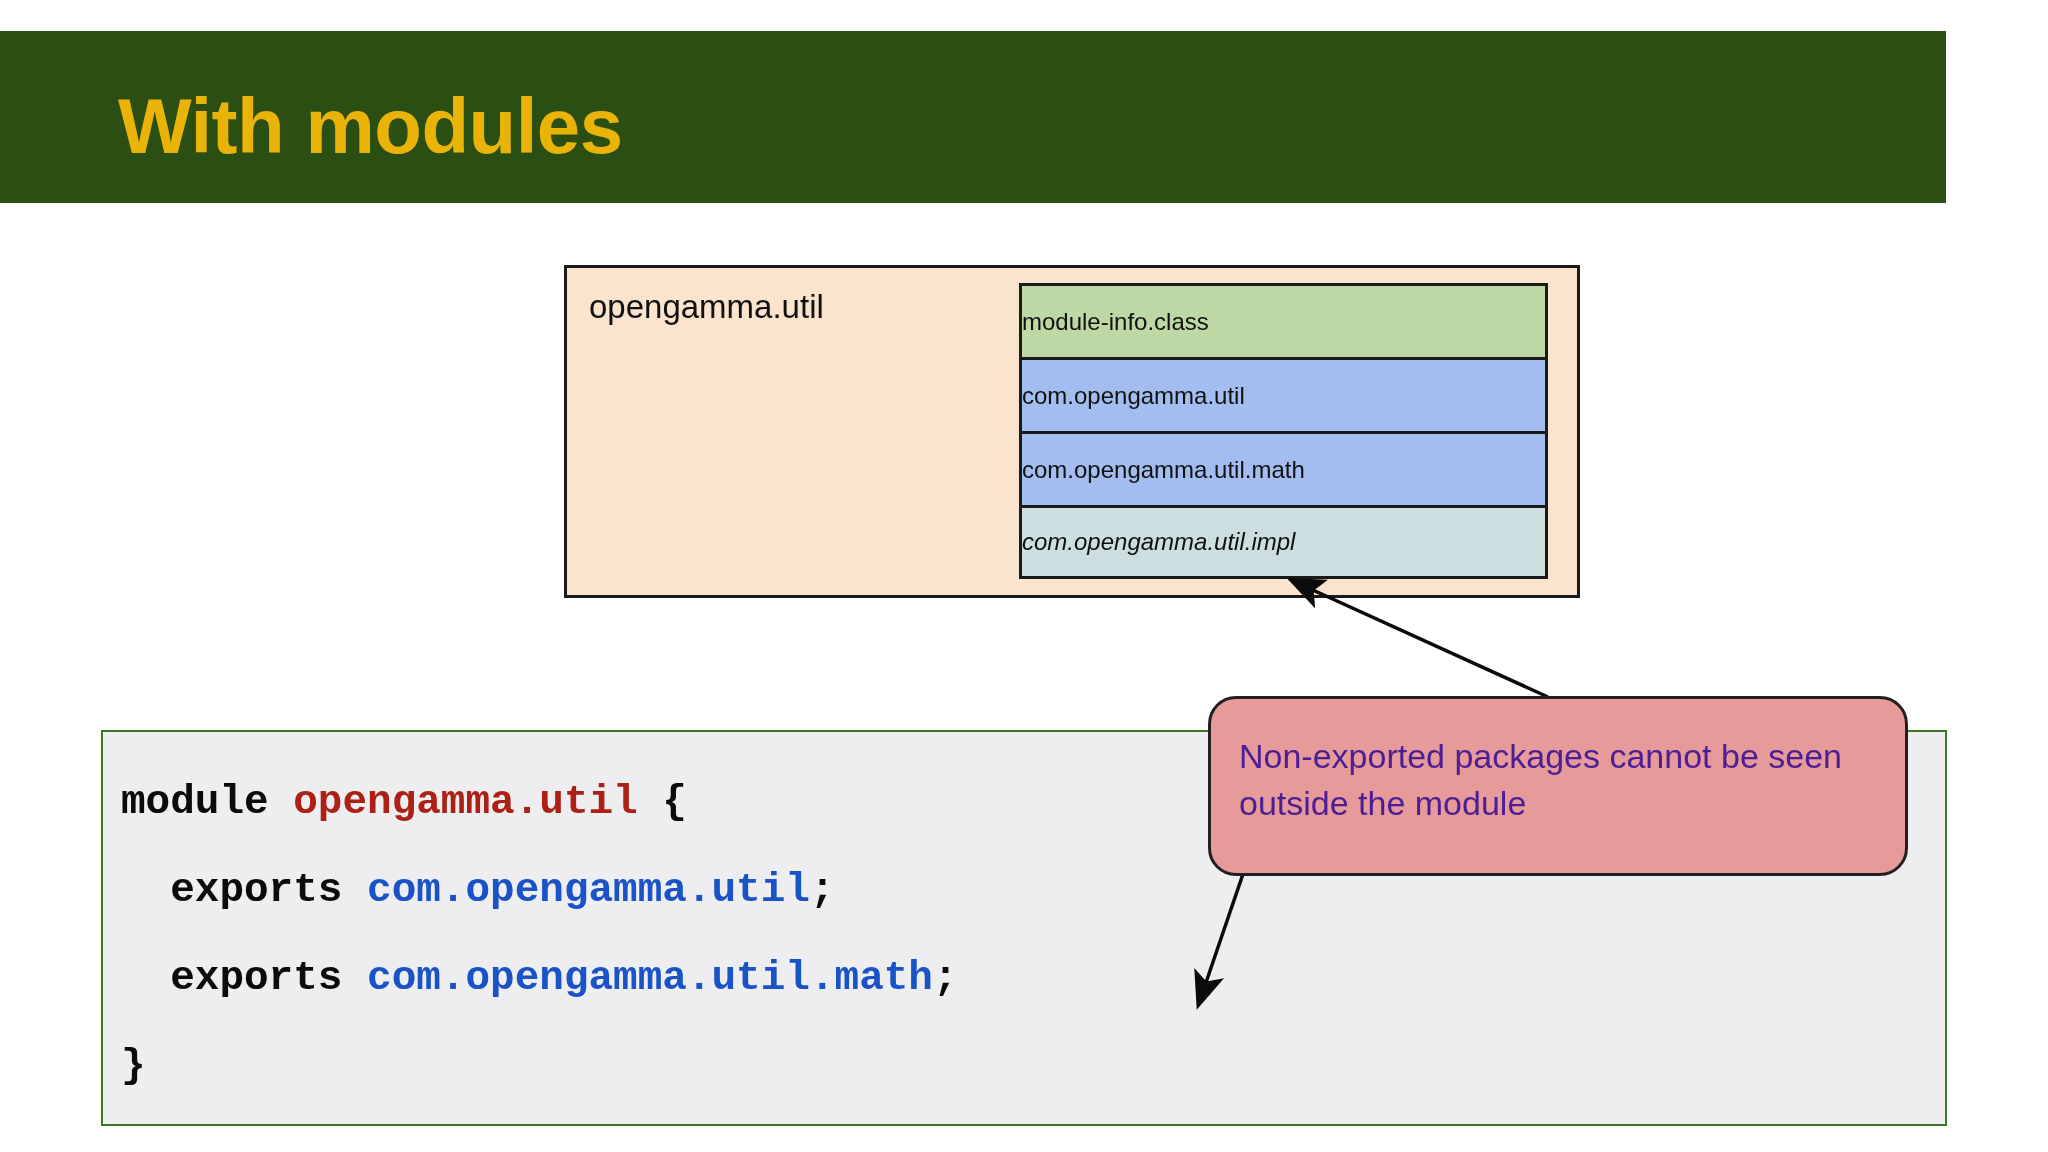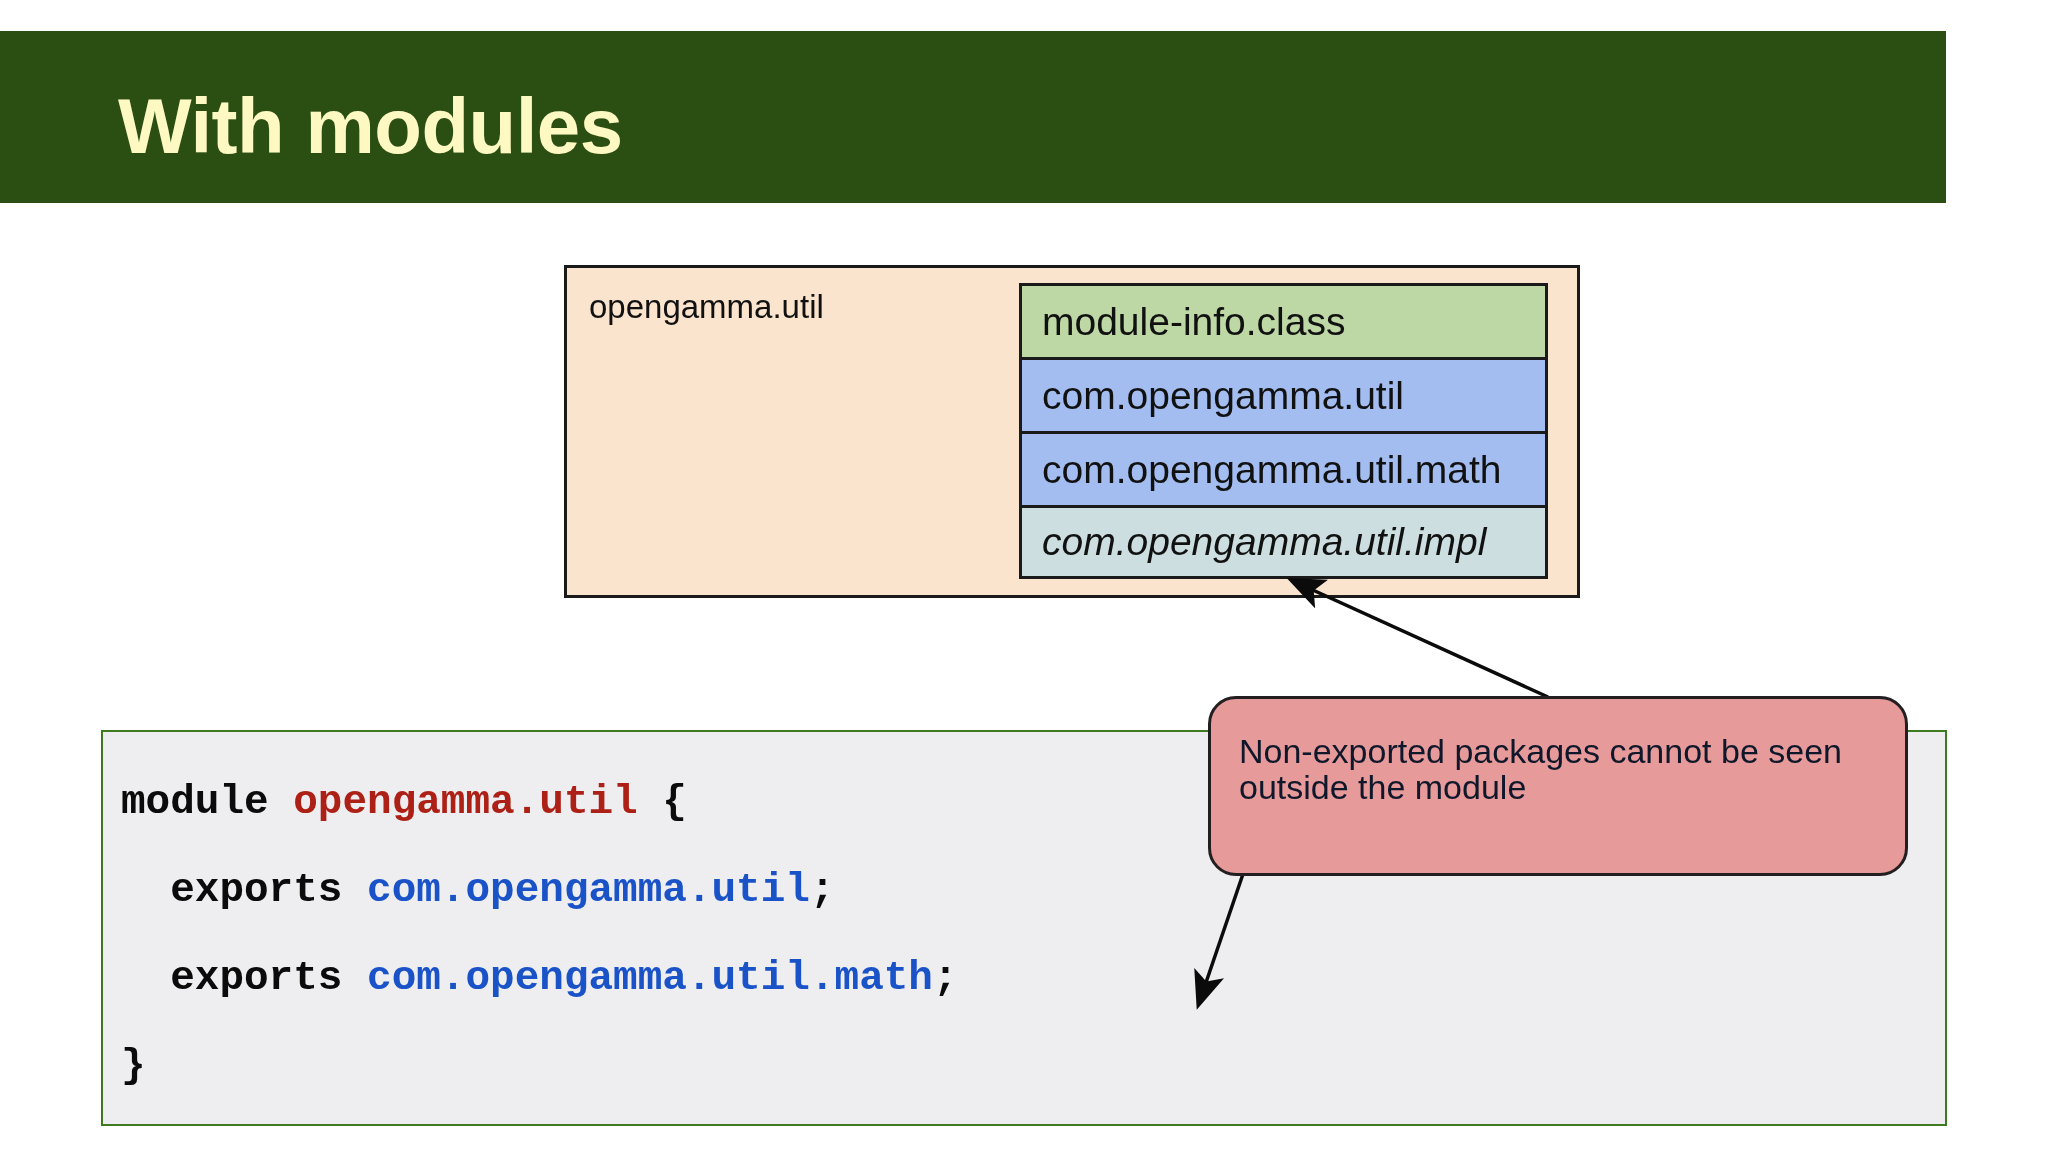--- a/index.html
+++ b/index.html
@@ -27,21 +27,21 @@
     height: 172px;
     background: #2b4f13;
   }
   #title-text {
     position: absolute;
     left: 118px;
     top: 56px;
     font-family: "Liberation Sans", sans-serif;
     font-size: 78px;
     font-weight: bold;
-    color: #fef9c3;
+    color: #eab308;
     letter-spacing: -0.5px;
     line-height: 1;
     white-space: nowrap;
   }
 
   
   #module-box {
     position: absolute;
     left: 564px;
     top: 265px;
@@ -74,23 +74,22 @@
     border: 3px solid #1a1a1a;
     border-bottom-width: 0;
     box-sizing: border-box;
     display: flex;
     align-items: center;
   }
   .package-row:last-child {
     border-bottom-width: 3px;
   }
   .package-row-label {
-    padding-left: 20px;
-    font-family: "Liberation Sans", sans-serif;
-    font-size: 39px;
+    font-family: "Liberation Sans", sans-serif;
+    font-size: 24px;
     color: #111111;
     white-space: nowrap;
   }
   .pkg-green  { background: #bdd7a5; }
   .pkg-blue   { background: #a3bdf0; }
   .pkg-gray   { background: #ccdee0; font-style: italic; }
 
   
   #code-block {
     position: absolute;
@@ -140,22 +139,22 @@
     border-radius: 28px;
     box-sizing: border-box;
   }
   #callout-text {
     position: absolute;
     left: 28px;
     top: 34px;
     width: 640px;
     font-family: "Liberation Sans", sans-serif;
     font-size: 34px;
-    line-height: 36px;
-    color: #0f172a;
+    line-height: 47px;
+    color: #4c1d95;
   }
 </style>
 </head>
 <body>
 
 <div id="slide">
 
   <div id="title-band" style="background: rgb(43, 79, 19);">
     <div id="title-text">With modules</div>
   </div>

